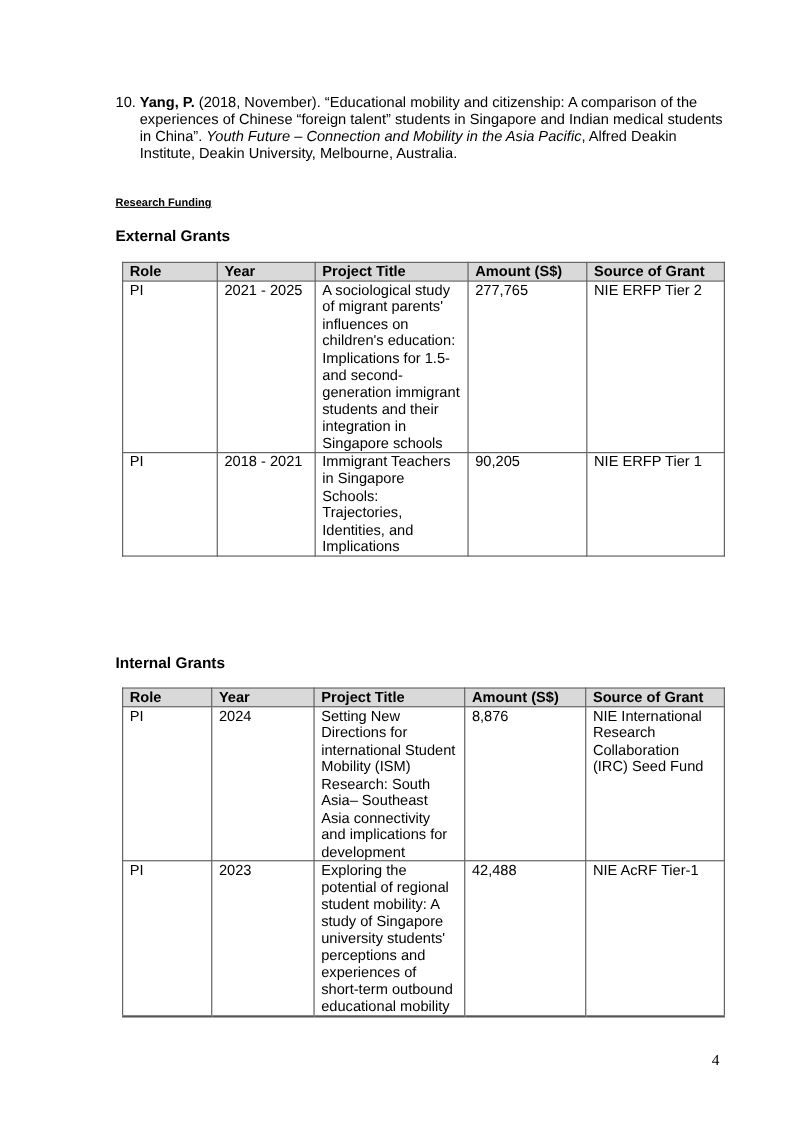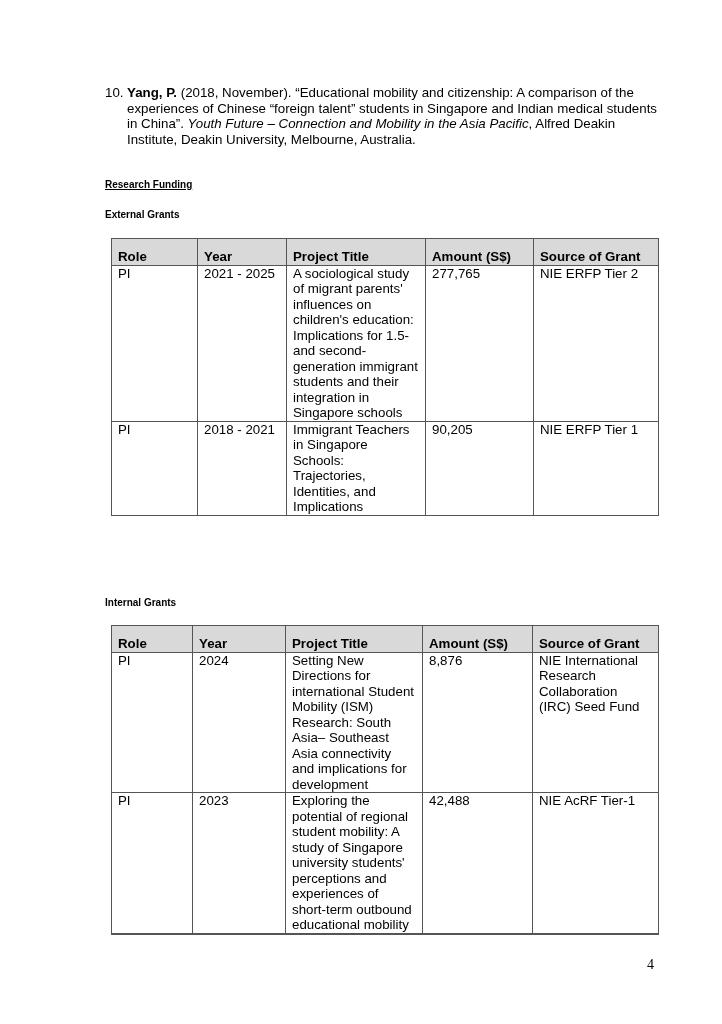--- a/index.html
+++ b/index.html
@@ -38,39 +38,39 @@
       left: 105px;
       top: 177px;
       font-weight: bold;
       text-decoration: underline;
       font-size: 10px;
     }
     .sub-heading {
       position: absolute;
       left: 105px;
       font-weight: bold;
-      font-size: 10px;
+      font-size: 14px;
     }
     table.grants {
       position: absolute;
       border-collapse: collapse;
       font-size: 13.3px;
       line-height: 15.5px;
       table-layout: fixed;
     }
     table.grants th, table.grants td {
       border: 1px solid #555;
       text-align: left;
       vertical-align: top;
       padding: 0 6px 0 6px;
     }
     table.grants th {
       background: #d9d9d9;
       font-weight: bold;
-      padding-top: 10px;
+      padding-top: 0;
       height: 15px;
     }
     table.grants tr.last td {
       border-bottom: 2px solid #555;
     }
     table.grants {
       border: 1.5px solid #555;
     }
     .page-number {
       position: absolute;

